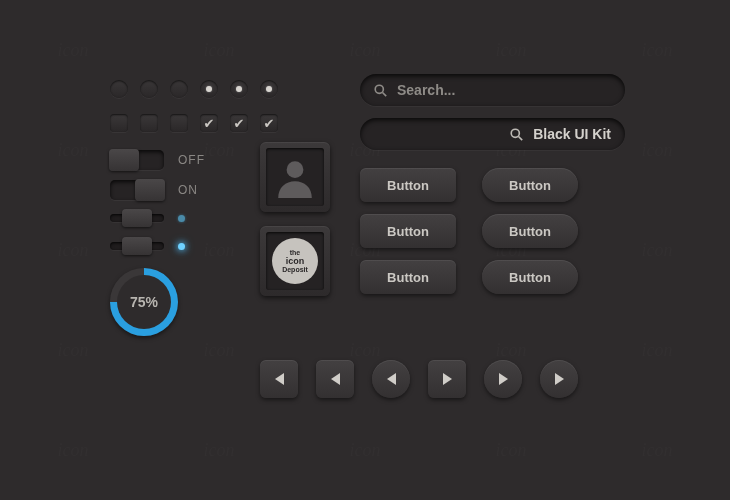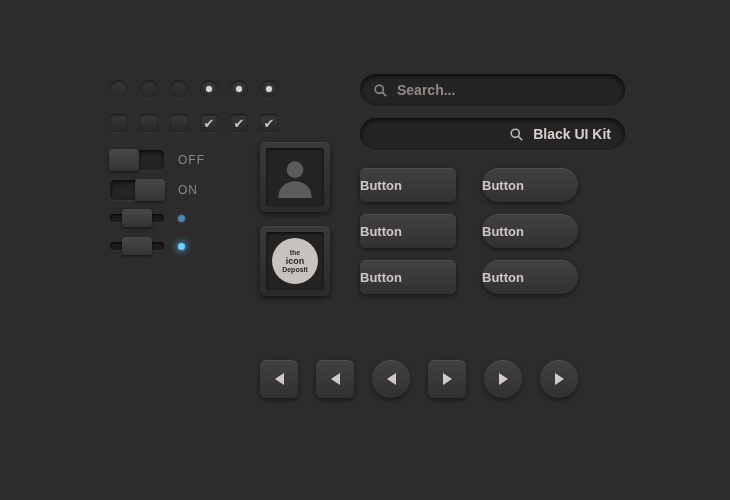--- a/index.html
+++ b/index.html
@@ -129,21 +129,21 @@
   }
   .search + .search { margin-top:12px;justify-content:flex-end; }
   .search.light { color:#d4d1cc; }
   .mag { width:13px; height:13px; stroke:#8e8b87; stroke-width:2; fill:none; }
   .search.light .mag { stroke:#bdbab5; }
 
   .button-grid {
     margin-top:18px; display:grid; grid-template-columns: 96px 96px; gap:12px 26px;
   }
   .btn {
-    height:34px; display:flex; align-items:center; 
+    height:34px; display:flex; align-items:center; justify-content:center;
     color:#cbc8c3; font-size:13px; font-weight:bold;
     background: linear-gradient(#434041,#333031);
     box-shadow: inset 0 1px 0 rgba(255,255,255,.07), 0 2px 4px rgba(0,0,0,.5);
   }
   .btn.square { border-radius:6px; }
   .btn.pill { border-radius:17px; }
 
   
   .nav-row {
     position:absolute; left:150px; top:280px;
@@ -251,20 +251,23 @@
       <div class="dot dim"></div>
     </div>
     <div class="slider-row">
       <div class="slider">
           <div class="sknob"></div>
         </div>
       <div class="dot"></div>
     </div>
   </div>
 
+  <div class="progress-circle">
+    <div class="inner">75%</div>
+  </div>
 
   <div class="box-col">
     <div class="frame">
       <div class="inner-frame">
         <svg class="avatar-svg" viewBox="0 0 40 40">
           <circle cx="20" cy="13" r="8"></circle>
           <path d="M4 40c0-10 7-16 16-16s16 6 16 16z"></path>
         </svg>
       </div>
     </div>

